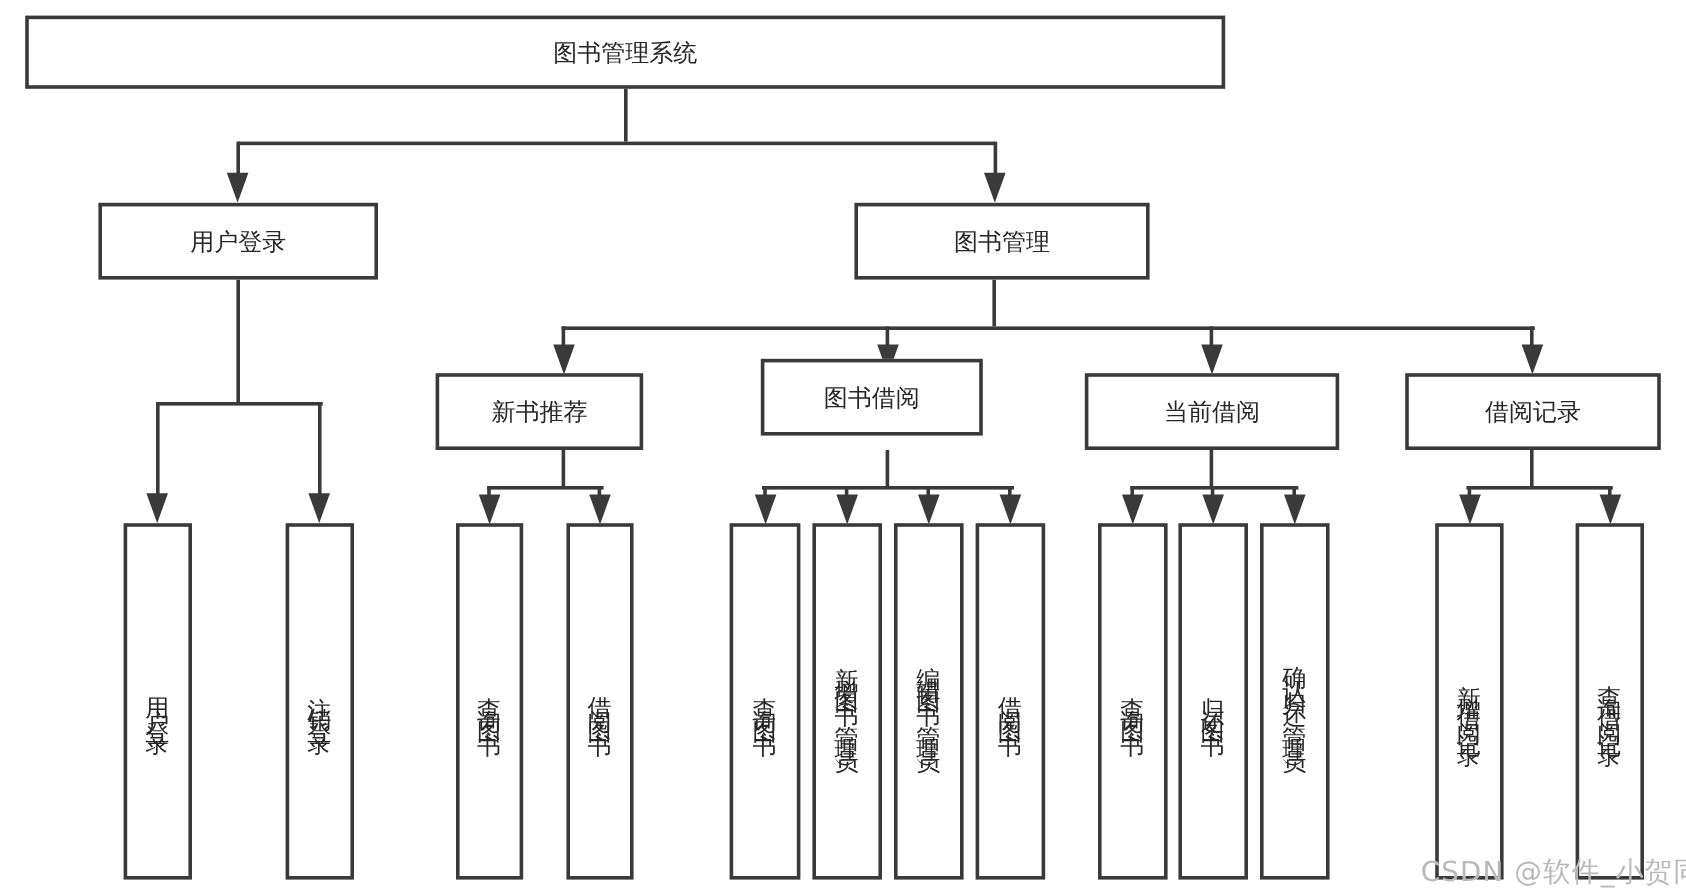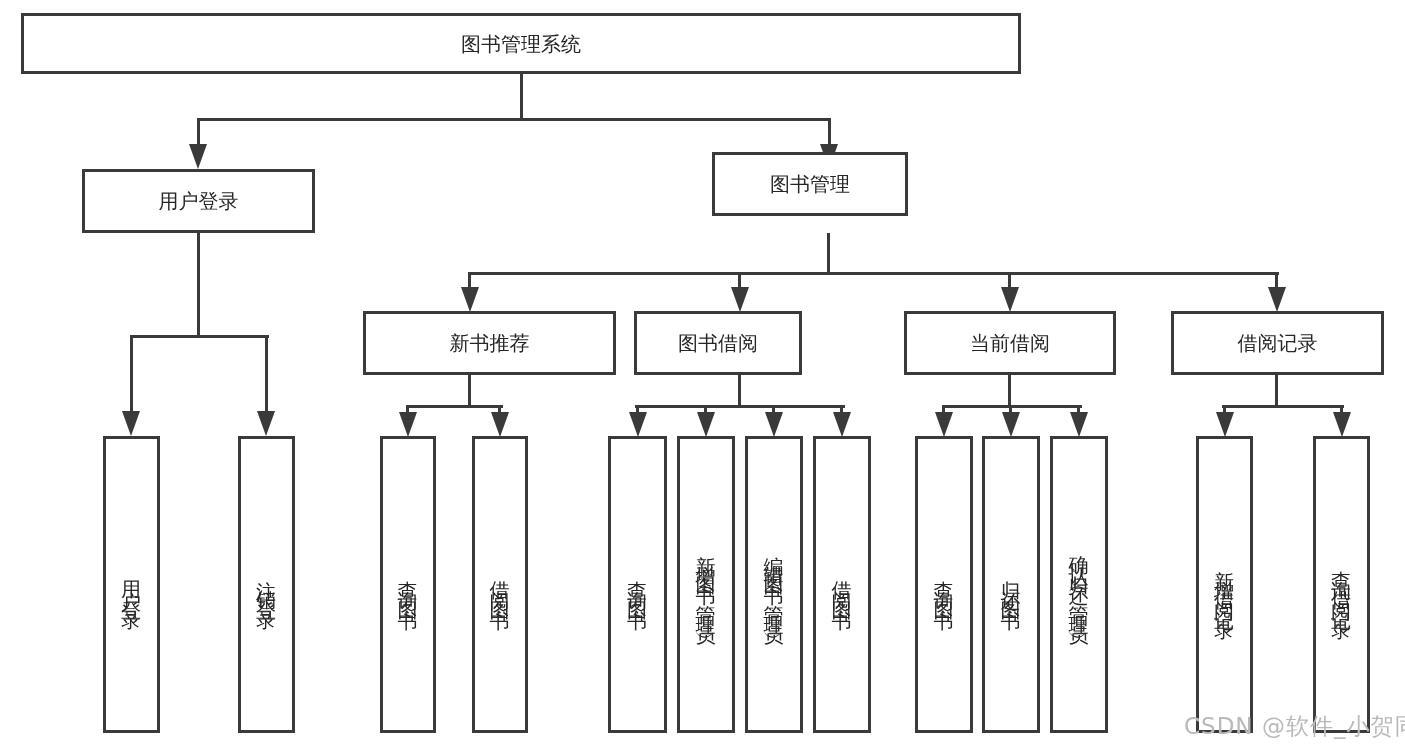--- a/index.html
+++ b/index.html
@@ -71,21 +71,21 @@
   <div class="vline" style="left:520px;top:69px;height:49px"></div>
   <div class="hline" style="left:198px;top:118px;width:631px"></div>
   <div class="vline" style="left:197px;top:118px;height:28px"></div>
   <div class="arrow" style="left:189px;top:144px"></div>
   <div class="vline" style="left:828px;top:118px;height:28px"></div>
   <div class="arrow" style="left:820px;top:144px"></div>
 
   <div class="node" style="left:82px;top:169px;width:233px;height:64px">
     <span>用户登录</span>
   </div>
-  <div class="node" style="left:712px;top:152px;width:196px;height:64px">
+  <div class="node" style="left:712px;top:169px;width:246px;height:64px">
     <span>图书管理</span>
   </div>
 
   <div class="vline" style="left:197px;top:233px;height:102px"></div>
   <div class="hline" style="left:130px;top:335px;width:139px"></div>
   <div class="vline" style="left:130px;top:335px;height:79px"></div>
   <div class="arrow" style="left:122px;top:411px"></div>
   <div class="vline" style="left:265px;top:335px;height:79px"></div>
   <div class="arrow" style="left:257px;top:411px"></div>
 
@@ -93,24 +93,24 @@
   <div class="hline" style="left:468px;top:272px;width:811px"></div>
   <div class="vline" style="left:468px;top:272px;height:17px"></div>
   <div class="arrow" style="left:461px;top:287px"></div>
   <div class="vline" style="left:738px;top:272px;height:17px"></div>
   <div class="arrow" style="left:731px;top:287px"></div>
   <div class="vline" style="left:1008px;top:272px;height:17px"></div>
   <div class="arrow" style="left:1001px;top:287px"></div>
   <div class="vline" style="left:1275px;top:272px;height:17px"></div>
   <div class="arrow" style="left:1268px;top:287px"></div>
 
-  <div class="node" style="left:363px;top:311px;width:253px;height:64px">
+  <div class="node" style="left:363px;top:311px;width:173px;height:64px">
     <span>新书推荐</span>
   </div>
-  <div class="node" style="left:634px;top:311px;width:168px;height:64px">
+  <div class="node" style="left:634px;top:299px;width:185px;height:64px">
     <span>图书借阅</span>
   </div>
   <div class="node" style="left:1171px;top:311px;width:213px;height:64px">
     <span>借阅记录</span>
   </div>
   <div class="node" style="left:904px;top:311px;width:212px;height:64px">
     <span>当前借阅</span>
   </div>
 
   <div class="vline" style="left:468px;top:375px;height:30px"></div>

